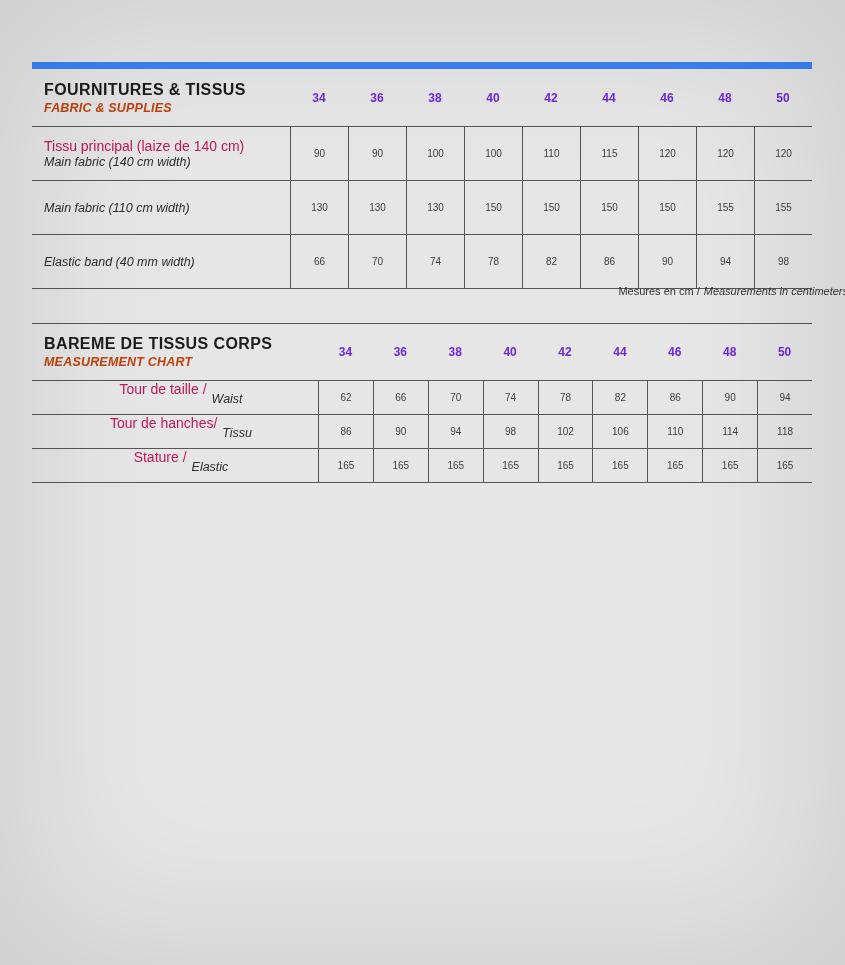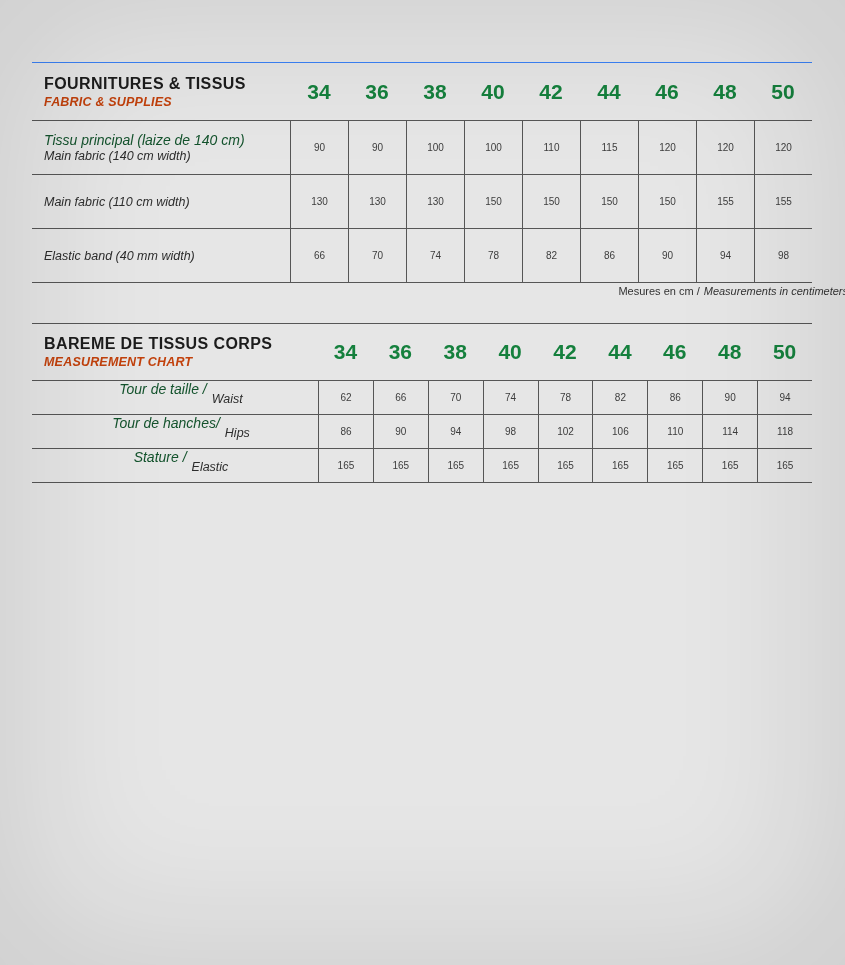--- a/index.html
+++ b/index.html
@@ -2,46 +2,46 @@
 <html><head>
 <meta charset="utf-8">
 <style>
   * { margin:0; padding:0; box-sizing:border-box; }
   html,body { width:845px; height:965px; }
   body { font-family:"Liberation Sans", sans-serif; background:#e7e7e7; overflow:hidden; }
   .page { position:relative; width:845px; height:965px; background:#e6e6e6; overflow:hidden; }
   .vignette { position:absolute; inset:0; box-shadow:inset 0 0 150px 30px rgba(0,0,0,0.10); pointer-events:none; z-index:5; }
 
   .tbl { position:absolute; left:32px; width:780px; }
-  #fabric-table   { top:62px;  border-top:1px solid #3b82f6; }
+  #fabric-table   { top:62px;  border-top:7px solid #3b82f6; }
   #measure-table  { top:323px; border-top:1px solid #565656; }
 
   .thead { display:flex; align-items:center; }
   #fabric-table .thead  { height:57px; }
   #measure-table .thead { height:56px; }
 
   .tlabel { padding-left:12px; }
   #fabric-table .tlabel  { width:258px; }
   #measure-table .tlabel { width:286px; }
 
   .title    { font-size:16px; font-weight:700; color:#1c1c1c; letter-spacing:0.4px; white-space:nowrap; }
   .subtitle { font-size:12.5px; font-weight:700; font-style:italic; color:#c2410c; letter-spacing:0.2px; margin-top:2px; white-space:nowrap; }
 
-  .szcell { flex:1; text-align:center; font-size:21px; font-weight:700; color:#15803d; }
+  .szcell { flex:1; text-align:center; font-size:12px; font-weight:700; color:#6d28d9; }
 
   .tbody { border-top:1px solid #565656; }
   .row { display:flex; border-bottom:1px solid #565656; }
   #fabric-table .row  { height:54px; }
   #measure-table .row { height:34px; }
 
   .lbl { display:flex; flex-direction:column; justify-content:center; padding-left:12px; }
   #fabric-table .lbl  { width:258px; }
   #measure-table .lbl { width:286px; flex-direction:row; }
 
-  .fr { font-size:14px; color:#14532d; white-space:nowrap;font-style:italic; }
+  .fr { font-size:14px; color:#be185d; white-space:nowrap; }
   .en { font-size:12.5px; font-style:italic; color:#2d2d2d; white-space:nowrap; }
   #fabric-table .en { margin-top:1px; }
   #measure-table .en { margin-left:5px;margin-top:11px; }
 
   .val { flex:1; display:flex; align-items:center; justify-content:center;
          border-left:1px solid #565656; font-size:10px; color:#3d3d3d; }
 
   .note { position:absolute; top:285px; right:-3px; font-size:11px; color:#333; white-space:nowrap; }
   .note .nfr { font-style:normal; }
   .note .nen { font-style:italic; margin-left:4px; }
@@ -152,21 +152,21 @@
         <div class="val">78</div>
         <div class="val">82</div>
         <div class="val">86</div>
         <div class="val">90</div>
         <div class="val">94</div>
       </div>
 
       <div class="row">
         <div class="lbl">
           <span class="fr">Tour de hanches/</span>
-          <span class="en">Hips</span>
+          <span class="en">Tissu</span>
         </div>
         <div class="val">86</div>
         <div class="val">90</div>
         <div class="val">94</div>
         <div class="val">98</div>
         <div class="val">102</div>
         <div class="val">106</div>
         <div class="val">110</div>
         <div class="val">114</div>
         <div class="val">118</div>

